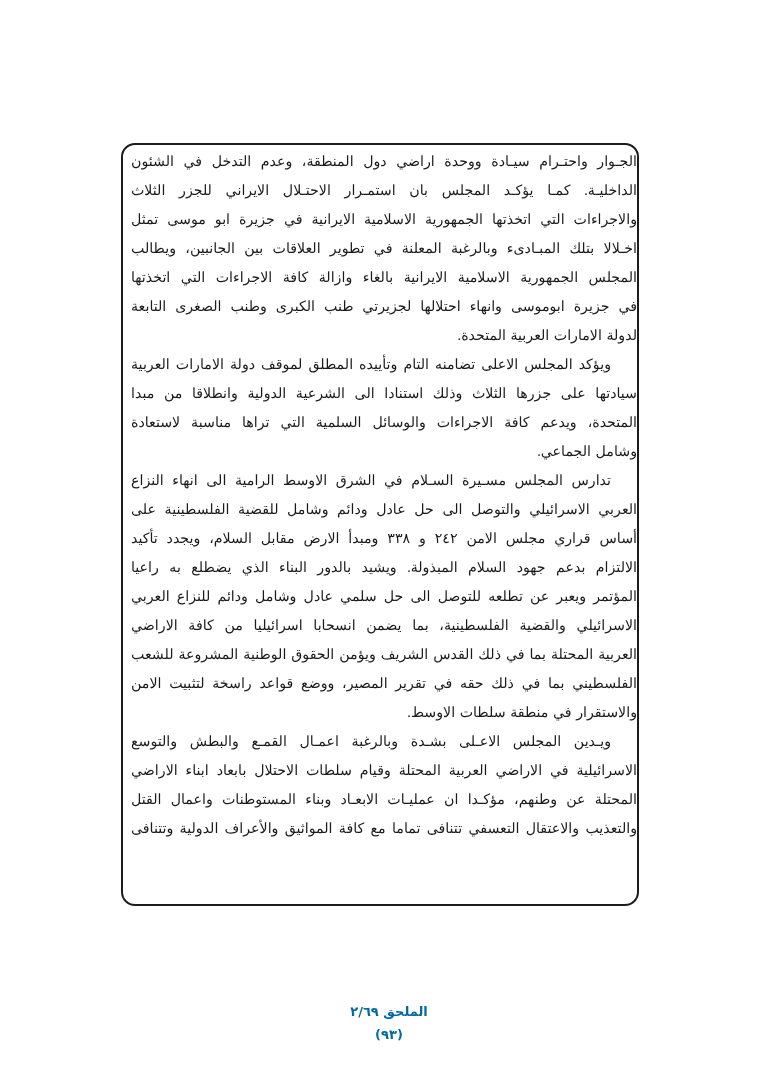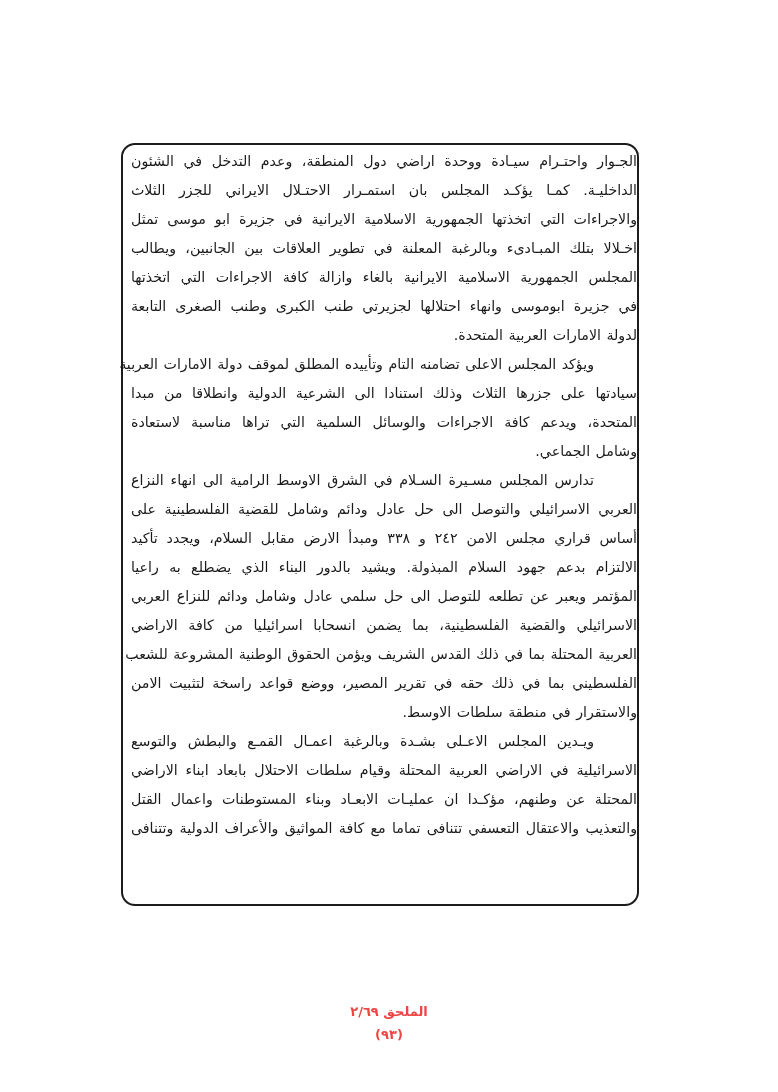--- a/index.html
+++ b/index.html
@@ -32,52 +32,53 @@
       box-sizing: border-box;
     }
     .content {
       position: absolute;
       left: 131px;
       top: 147px;
       width: 506px;
       direction: rtl;
       text-align: justify;
       text-align-last: right;
+      font-family: Liberation Serif, serif;
     }
     .line {
       display: block;
       height: 29px;
       line-height: 29px;
       font-size: 14.2px;
       white-space: nowrap;
       text-align: justify;
       text-align-last: justify;
       letter-spacing: 0px;
       word-spacing: 1px;
     }
     .line.last {
       text-align-last: right;
     }
     .line.indent {
-      padding-right: 43px;
+      padding-right: 26px;
     }
     .line.heading {
       font-weight: bold;
       text-align-last: right;
       font-size: 14.6px;
     }
     .footer {
       position: absolute;
       left: 0;
       width: 778px;
       text-align: center;
       direction: rtl;
       font-weight: bold;
       font-size: 13px;
-      color: #ef4444;
+      color: #0369a1;
     }
     .footer.annex { top: 1004px; }
     .footer.pagenum { top: 1027px; }
   </style>
 </head>
 <body>
 
 <div class="page">
   <div class="text-box"></div>
 

